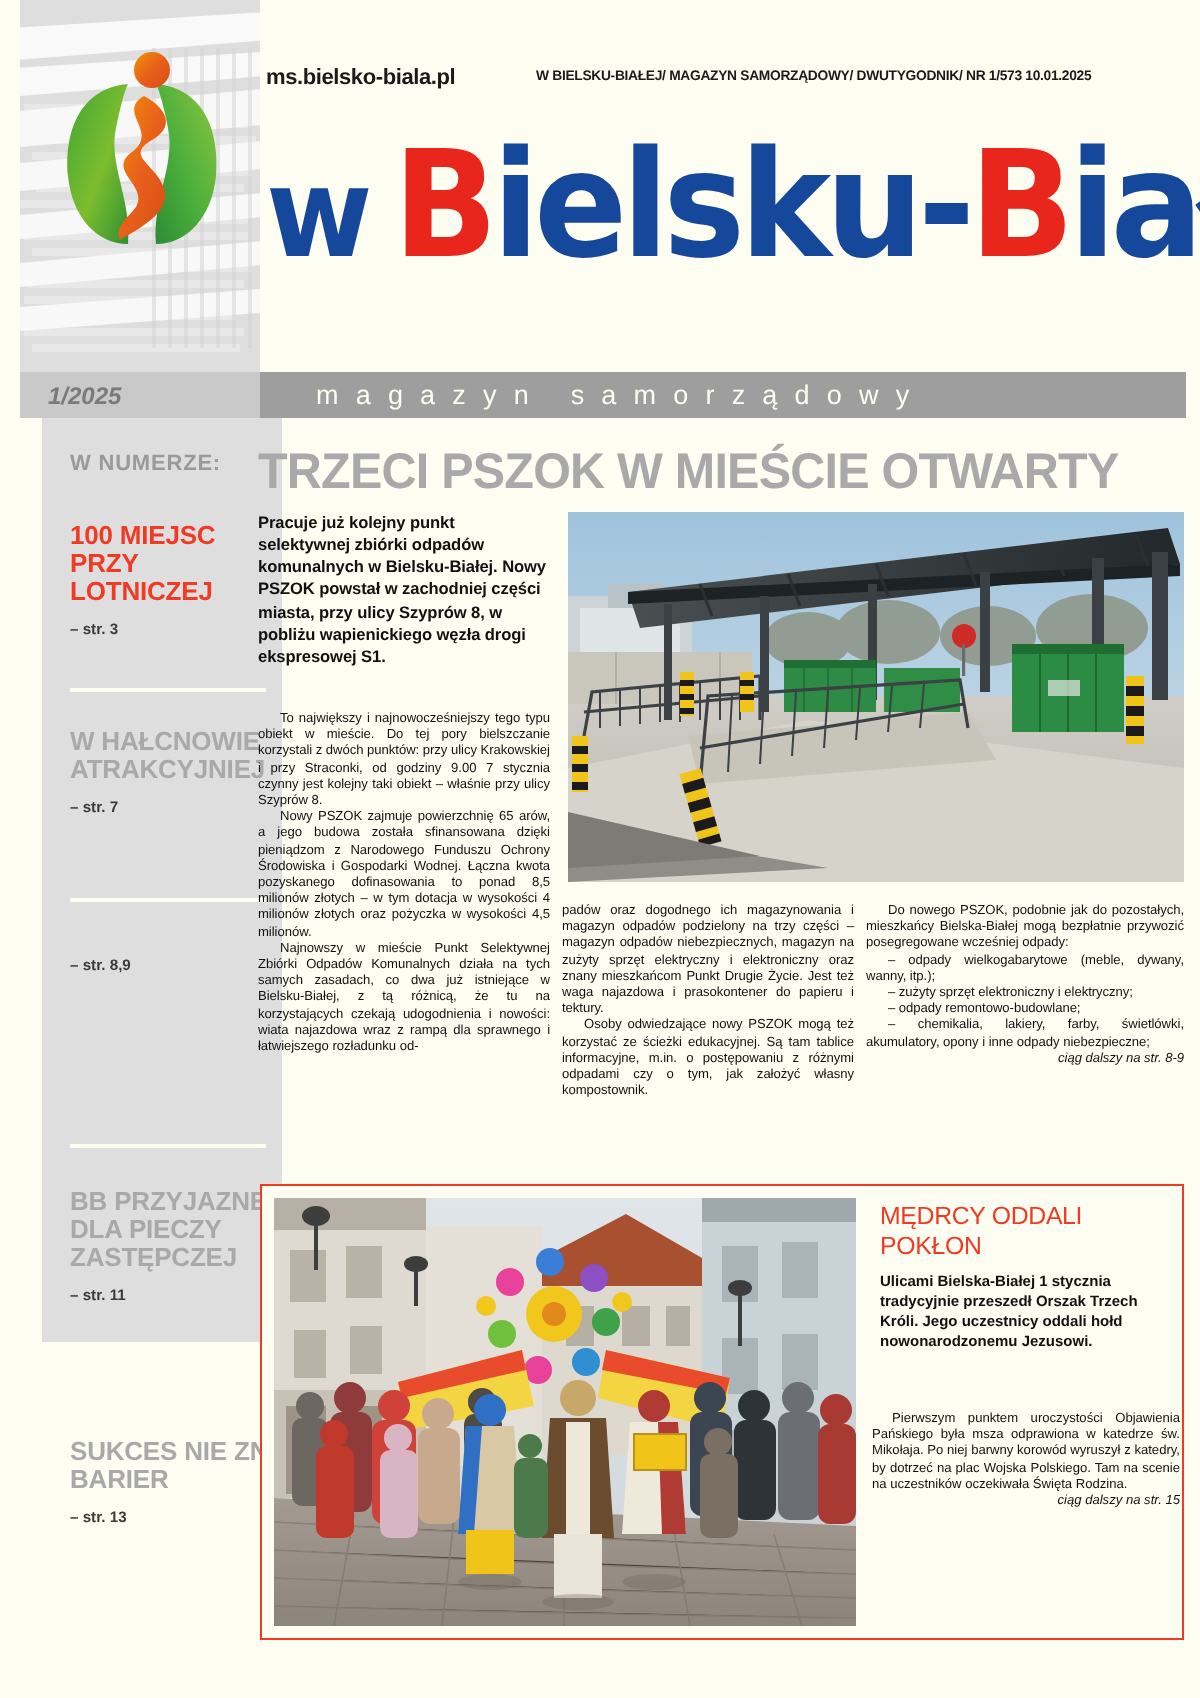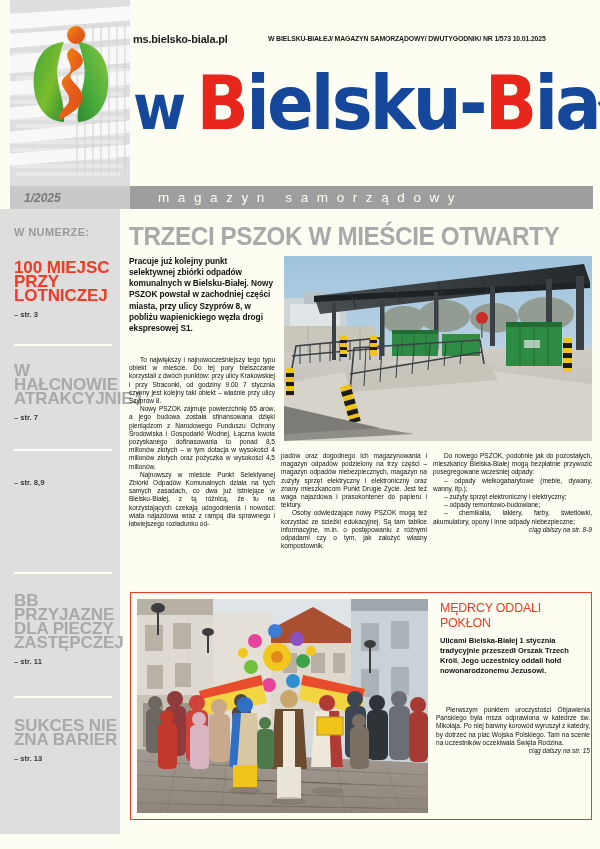--- a/index.html
+++ b/index.html
@@ -35,24 +35,24 @@
   .band{position:absolute;left:130px;top:186px;width:463px;height:23px;background:#9e9e9e;}
   .band-text{
     position:absolute;left:28px;top:4px;
     font-size:13.5px;font-weight:normal;color:#fdfdf2;
     letter-spacing:8.6px;white-space:nowrap;
   }
   .issue-no{position:absolute;left:10px;top:186px;width:120px;height:23px;background:#c9c9c9;}
   .issue-no span{position:absolute;left:14px;top:5px;font-size:12px;font-weight:bold;color:#7a7a7a;font-style:italic;}
 
   
-  .sidebar{position:absolute;left:0;top:209px;width:120px;height:625px;background:#dedede;text-decoration:underline;}
+  .sidebar{position:absolute;left:21px;top:209px;width:120px;height:462px;background:#dedede;text-decoration:underline;}
   .sb-head{position:absolute;left:14px;top:17px;font-size:11px;font-weight:bold;color:#9a9a9a;letter-spacing:.4px;}
   .sb-item{position:absolute;left:14px;width:108px;}
-  .sb-title{font-size:17px;font-weight:bold;line-height:14px;letter-spacing:-.1px;}
+  .sb-title{font-size:13px;font-weight:bold;line-height:14px;letter-spacing:-.1px;}
   .sb-title.grey{color:#a9a9a9;}
   .sb-title.red{color:#ef3b24;}
   .sb-page{margin-top:7px;font-size:7.6px;font-weight:bold;color:#3b3b3b;}
   .sb-rule{position:absolute;left:14px;width:98px;height:2px;background:#fdfdf2;}
 
   
   .headline{
     position:absolute;left:129px;top:222px;
     font-size:25px;font-weight:bold;color:#a9a9a9;
     letter-spacing:-.4px;white-space:nowrap;

